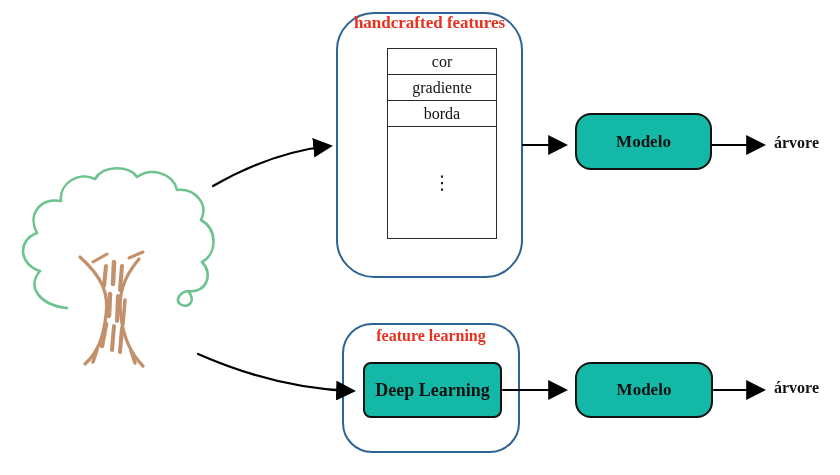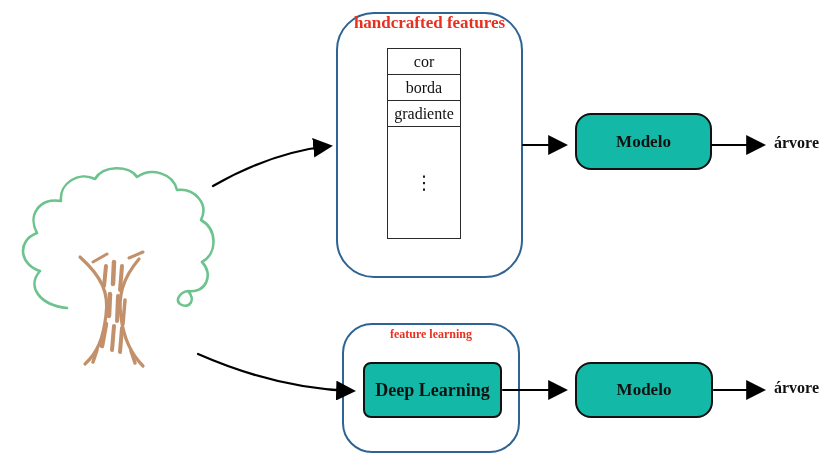--- a/index.html
+++ b/index.html
@@ -19,24 +19,24 @@
     background:transparent;z-index:2;
   }
   .container-top{left:336px;top:12px;width:187px;height:266px;border-radius:38px;}
   .container-bottom{left:342px;top:323px;width:178px;height:130px;border-radius:30px;}
 
   .red-label{
     position:absolute;z-index:3;color:var(--accent-red);
     font-weight:bold;text-align:center;white-space:nowrap;
   }
   .red-label-top{left:336px;top:13px;width:187px;font-size:17px;}
-  .red-label-bottom{left:342px;top:327px;width:178px;font-size:12px;}
+  .red-label-bottom{left:342px;top:327px;width:178px;font-size:16px;}
 
   .feature-table{
-    position:absolute;left:387px;top:48px;width:74px;height:191px;
+    position:absolute;left:387px;top:48px;width:110px;height:191px;
     border:1.5px solid #2a2a2a;background:#ffffff;z-index:3;
     display:flex;flex-direction:column;
   }
   .feat-row{
     height:26px;flex:0 0 26px;border-bottom:1.5px solid #2a2a2a;
     display:flex;align-items:center;justify-content:center;
     font-size:16px;line-height:1;
   }
   .feat-ellipsis{
     flex:1 1 auto;display:flex;align-items:center;justify-content:center;
@@ -101,22 +101,22 @@
     <path class="trunk" stroke-width="4" stroke="#d4b094" d="M 112 163 L 110 187"></path>
     <path class="trunk" stroke-width="3.5" stroke="#cda183" d="M 87 185 L 83 197"></path>
     <path class="trunk" stroke-width="3.5" stroke="#b9835c" d="M 121 186 L 125 198"></path>
   </svg>
 
   <div class="container-blue container-top"></div>
   <div class="red-label red-label-top">handcrafted features</div>
 
   <div class="feature-table">
     <div class="feat-row">cor</div>
+    <div class="feat-row">gradiente</div>
     <div class="feat-row">borda</div>
-    <div class="feat-row">gradiente</div>
     <div class="feat-ellipsis">⋮</div>
   </div>
 
   <div class="node-box modelo-top">Modelo</div>
   <div class="output-label output-top">árvore</div>
 
   <div class="container-blue container-bottom"></div>
   <div class="red-label red-label-bottom">feature learning</div>
 
   <div class="node-box deep-learning">Deep Learning</div>

